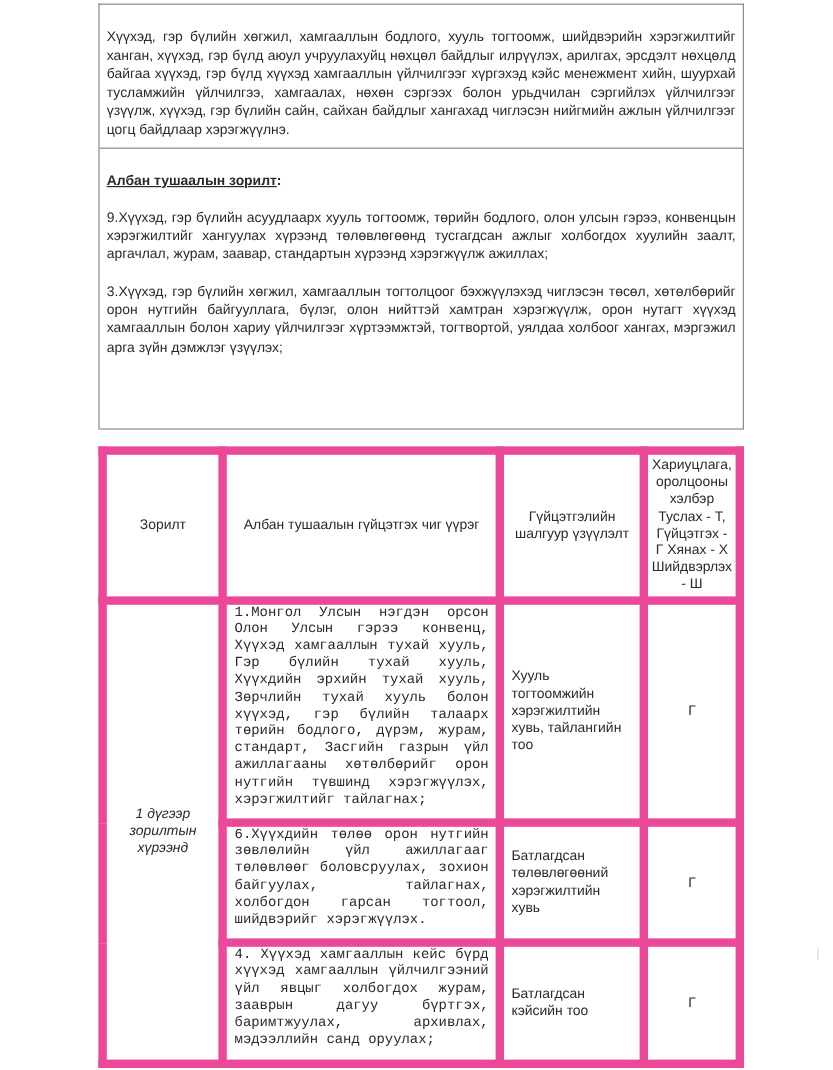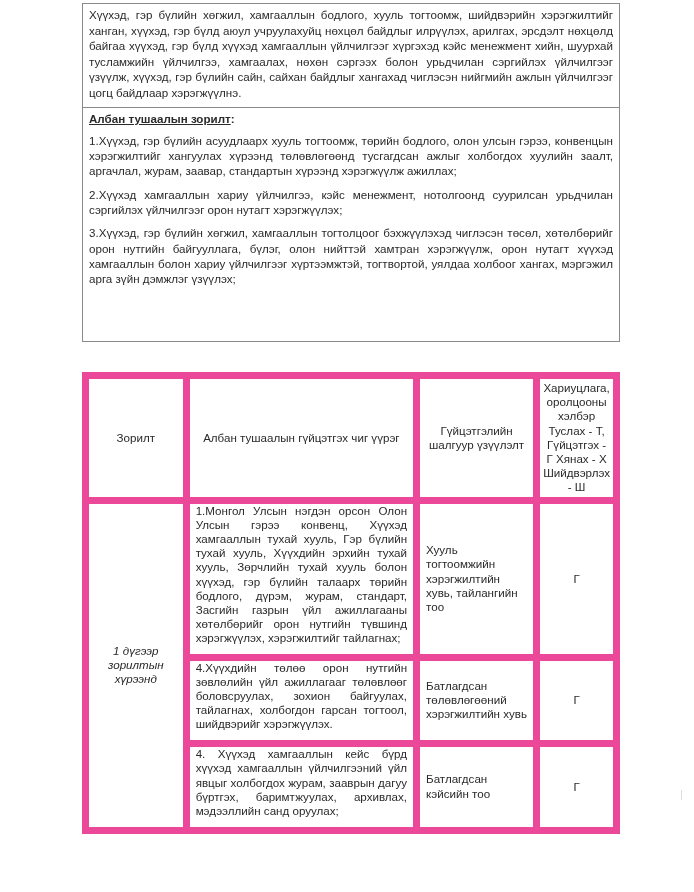--- a/index.html
+++ b/index.html
@@ -1,63 +1,62 @@
 <!DOCTYPE html>
 <html><head>
 <meta charset="utf-8">
 <style>
   html, body { margin:0; padding:0; background:#ffffff; }
   body { width:694px; height:892px; position:relative; overflow:hidden;
          font-family:"Liberation Sans", sans-serif; color:#2a2a2a; font-size:11.6px; }
   .frame { position:absolute; left:82px; top:3px; width:536px; border:1px solid #8a8a8a; border-bottom:none; }
   .sec { border-bottom:1px solid #8a8a8a; padding:3px 6px 6px 6px; }
-  .sec p { margin:0 0 8px 0; line-height:15.3px; text-align:justify; }
+  .sec p { margin:16px 0 8px 0; line-height:15.3px; text-align:justify; }
   .sec p:last-child { margin-bottom:0; }
   .intro p { line-height:15.6px; }
   .head-u { text-decoration:underline; }
   table.duty { position:absolute; left:82px; top:372px; width:538px; border-collapse:collapse; }
   table.duty td, table.duty th { border:7px solid #ec4899; vertical-align:middle; font-weight:normal; line-height:14.2px; }
   th { text-align:center; padding:2px 3px; }
   td.goal { width:77px; text-align:center; }
-  td.task { width:236px; text-align:justify; padding:0 6px 8px 6px; vertical-align:top; }
+  td.task { width:236px; text-align:justify; padding:0 6px 8px 6px; vertical-align:top;font-family:Liberation Mono, monospace; }
   td.crit { width:105px; padding:2px 6px; }
   td.form { text-align:center; }
   .mark { position:absolute; left:681px; top:790px; width:1px; height:10px; background:#ddd; }
 </style>
 </head>
 <body>
 
 <div class="frame">
   <div class="sec intro">
     <p>Хүүхэд, гэр бүлийн хөгжил, хамгааллын бодлого, хууль тогтоомж, шийдвэрийн хэрэгжилтийг ханган, хүүхэд, гэр бүлд аюул учруулахуйц нөхцөл байдлыг илрүүлэх, арилгах, эрсдэлт нөхцөлд байгаа хүүхэд, гэр бүлд хүүхэд хамгааллын үйлчилгээг хүргэхэд кэйс менежмент хийн, шуурхай тусламжийн үйлчилгээ, хамгаалах, нөхөн сэргээх болон урьдчилан сэргийлэх үйлчилгээг үзүүлж, хүүхэд, гэр бүлийн сайн, сайхан байдлыг хангахад чиглэсэн нийгмийн ажлын үйлчилгээг цогц байдлаар хэрэгжүүлнэ.</p>
   </div>
   <div class="sec" style="height:224px;">
     <p style="margin-bottom:7px;font-weight:bold;"><span class="head-u">Албан тушаалын зорилт</span><span>:</span></p>
-    <p>1.Хүүхэд, гэр бүлийн асуудлаарх хууль тогтоомж, төрийн бодлого, олон улсын гэрээ, конвенцын хэрэгжилтийг хангуулах хүрээнд төлөвлөгөөнд тусгагдсан ажлыг холбогдох хуулийн заалт, аргачлал, журам, заавар, стандартын хүрээнд хэрэгжүүлж ажиллах;</p>
-    <p>2.Хүүхэд хамгааллын хариу үйлчилгээ, кэйс менежмент, нотолгоонд суурилсан урьдчилан сэргийлэх  үйлчилгээг орон нутагт хэрэгжүүлэх;</p>
+    <p>9.Хүүхэд, гэр бүлийн асуудлаарх хууль тогтоомж, төрийн бодлого, олон улсын гэрээ, конвенцын хэрэгжилтийг хангуулах хүрээнд төлөвлөгөөнд тусгагдсан ажлыг холбогдох хуулийн заалт, аргачлал, журам, заавар, стандартын хүрээнд хэрэгжүүлж ажиллах;</p>
     <p>3.Хүүхэд, гэр бүлийн хөгжил, хамгааллын тогтолцоог бэхжүүлэхэд чиглэсэн төсөл, хөтөлбөрийг орон нутгийн байгууллага, бүлэг, олон нийттэй хамтран хэрэгжүүлж, орон нутагт хүүхэд хамгааллын болон хариу үйлчилгээг хүртээмжтэй, тогтвортой, уялдаа холбоог хангах, мэргэжил арга зүйн дэмжлэг үзүүлэх;</p>
   </div>
 </div>
 
 <table class="duty">
   <tbody>
       <tr style="height:116px;">
     <th>Зорилт</th>
     <th>Албан тушаалын гүйцэтгэх чиг үүрэг</th>
     <th style="padding:17px 8px;">Гүйцэтгэлийн шалгуур үзүүлэлт</th>
     <th>Хариуцлага, оролцооны хэлбэр Туслах - Т, Гүйцэтгэх - Г Хянах - Х Шийдвэрлэх - Ш</th>
   </tr>
   <tr style="height:155px;">
     <td class="goal" rowspan="3" style="padding:0 10px;font-style:italic;">1 дүгээр зорилтын хүрээнд</td>
     <td class="task">1.Монгол Улсын нэгдэн орсон Олон Улсын гэрээ конвенц, Хүүхэд хамгааллын тухай хууль, Гэр бүлийн тухай хууль, Хүүхдийн эрхийн тухай хууль, Зөрчлийн тухай хууль болон хүүхэд, гэр бүлийн талаарх төрийн бодлого, дүрэм, журам, стандарт, Засгийн газрын үйл ажиллагааны хөтөлбөрийг орон нутгийн түвшинд хэрэгжүүлэх, хэрэгжилтийг тайлагнах;</td>
     <td class="crit">Хууль тогтоомжийн хэрэгжилтийн хувь, тайлангийн тоо</td>
     <td class="form">Г</td>
   </tr>
   <tr style="height:80px;">
-    <td class="task">4.Хүүхдийн төлөө орон нутгийн зөвлөлийн үйл ажиллагааг төлөвлөөг боловсруулах, зохион байгуулах, тайлагнах, холбогдон гарсан тогтоол, шийдвэрийг хэрэгжүүлэх.</td>
+    <td class="task">6.Хүүхдийн төлөө орон нутгийн зөвлөлийн үйл ажиллагааг төлөвлөөг боловсруулах, зохион байгуулах, тайлагнах, холбогдон гарсан тогтоол, шийдвэрийг хэрэгжүүлэх.</td>
     <td class="crit">Батлагдсан төлөвлөгөөний хэрэгжилтийн хувь</td>
     <td class="form">Г</td>
   </tr>
   <tr style="height:87px;">
     <td class="task">4. Хүүхэд хамгааллын кейс бүрд хүүхэд хамгааллын үйлчилгээний үйл явцыг холбогдох журам, зааврын дагуу бүртгэх, баримтжуулах, архивлах, мэдээллийн санд оруулах;</td>
     <td class="crit">Батлагдсан кэйсийн тоо</td>
     <td class="form">Г</td>
   </tr>
 </tbody>
   </table>

